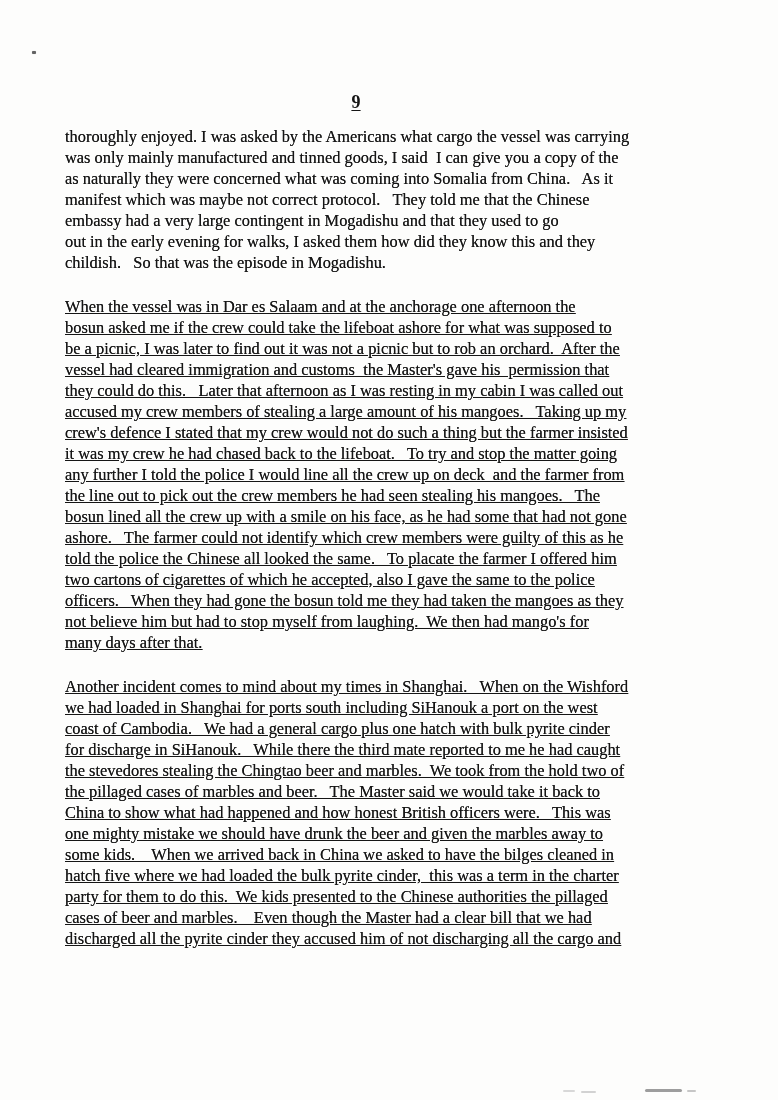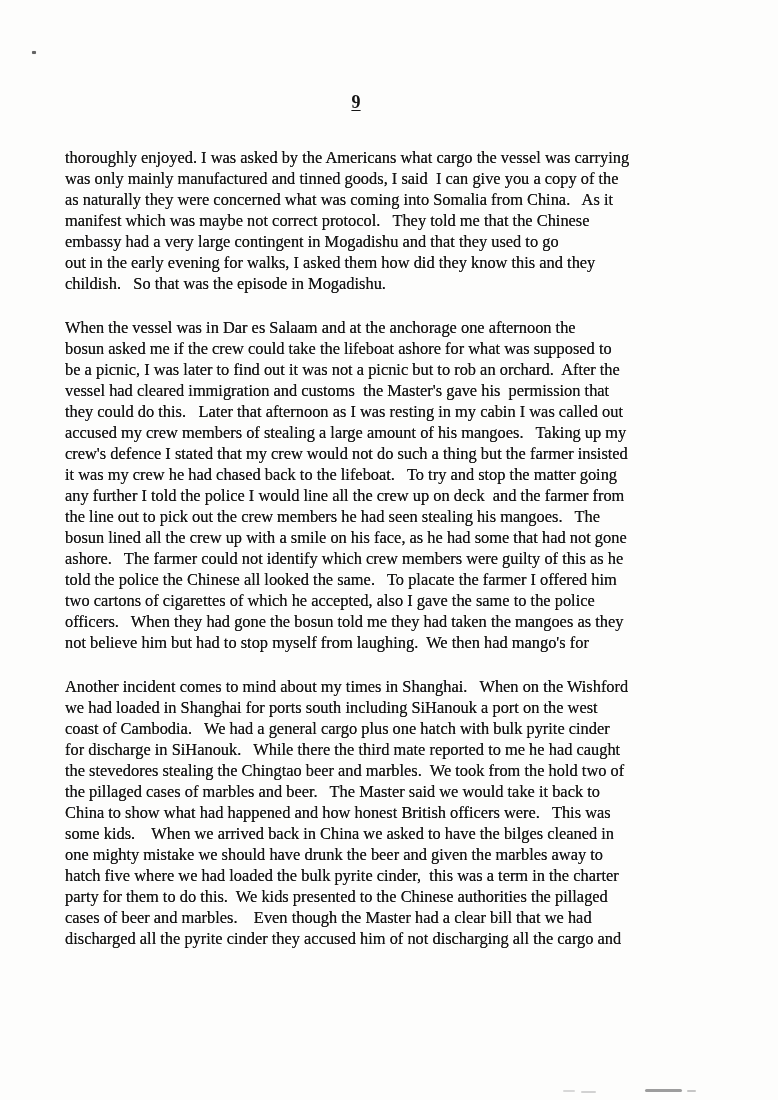--- a/index.html
+++ b/index.html
@@ -28,28 +28,28 @@
     text-align: center;
     font-size: 18px;
     font-weight: bold;
     text-decoration: underline;
     text-underline-offset: 2px;
     letter-spacing: 0.2px;
   }
   .body-text {
     position: absolute;
     left: 65px;
-    top: 147px;
+    top: 126px;
     width: 690px;
     font-size: 16.4px;
     line-height: 21px;
     text-shadow: 0 0 0.35px rgba(0,0,0,0.75);
   }
   .paragraph { margin: 0; }
-  .paragraph:not(:first-child) { margin-top: 23px; }
+  .paragraph:not(:first-child) { margin-top: 23px; text-decoration: underline; }
   .line {
     height: 21px;
     white-space: pre;
   }
   
   .speck {
     position: absolute;
     left: 32px; top: 51px;
     width: 4px; height: 3px;
     background: #636363;
@@ -91,31 +91,32 @@
         <div class="line">crew's defence I stated that my crew would not do such a thing but the farmer insisted</div>
         <div class="line">it was my crew he had chased back to the lifeboat.   To try and stop the matter going</div>
         <div class="line">any further I told the police I would line all the crew up on deck  and the farmer from</div>
         <div class="line">the line out to pick out the crew members he had seen stealing his mangoes.   The</div>
         <div class="line">bosun lined all the crew up with a smile on his face, as he had some that had not gone</div>
         <div class="line">ashore.   The farmer could not identify which crew members were guilty of this as he</div>
         <div class="line">told the police the Chinese all looked the same.   To placate the farmer I offered him</div>
         <div class="line">two cartons of cigarettes of which he accepted, also I gave the same to the police</div>
         <div class="line">officers.   When they had gone the bosun told me they had taken the mangoes as they</div>
         <div class="line">not believe him but had to stop myself from laughing.  We then had mango's for</div>
+        <div class="line">many days after that.</div>
       </div>
     <div class="paragraph">
         <div class="line">Another incident comes to mind about my times in Shanghai.   When on the Wishford</div>
         <div class="line">we had loaded in Shanghai for ports south including SiHanouk a port on the west</div>
         <div class="line">coast of Cambodia.   We had a general cargo plus one hatch with bulk pyrite cinder</div>
         <div class="line">for discharge in SiHanouk.   While there the third mate reported to me he had caught</div>
         <div class="line">the stevedores stealing the Chingtao beer and marbles.  We took from the hold two of</div>
         <div class="line">the pillaged cases of marbles and beer.   The Master said we would take it back to</div>
         <div class="line">China to show what had happened and how honest British officers were.   This was</div>
+        <div class="line">one mighty mistake we should have drunk the beer and given the marbles away to</div>
         <div class="line">some kids.    When we arrived back in China we asked to have the bilges cleaned in</div>
-        <div class="line">one mighty mistake we should have drunk the beer and given the marbles away to</div>
         <div class="line">hatch five where we had loaded the bulk pyrite cinder,  this was a term in the charter</div>
         <div class="line">party for them to do this.  We kids presented to the Chinese authorities the pillaged</div>
         <div class="line">cases of beer and marbles.    Even though the Master had a clear bill that we had</div>
         <div class="line">discharged all the pyrite cinder they accused him of not discharging all the cargo and</div>
       </div>
   </div>
 
   <div class="smudge smudge-a1"></div>
   <div class="smudge smudge-a2"></div>
   <div class="smudge smudge-b1"></div>

